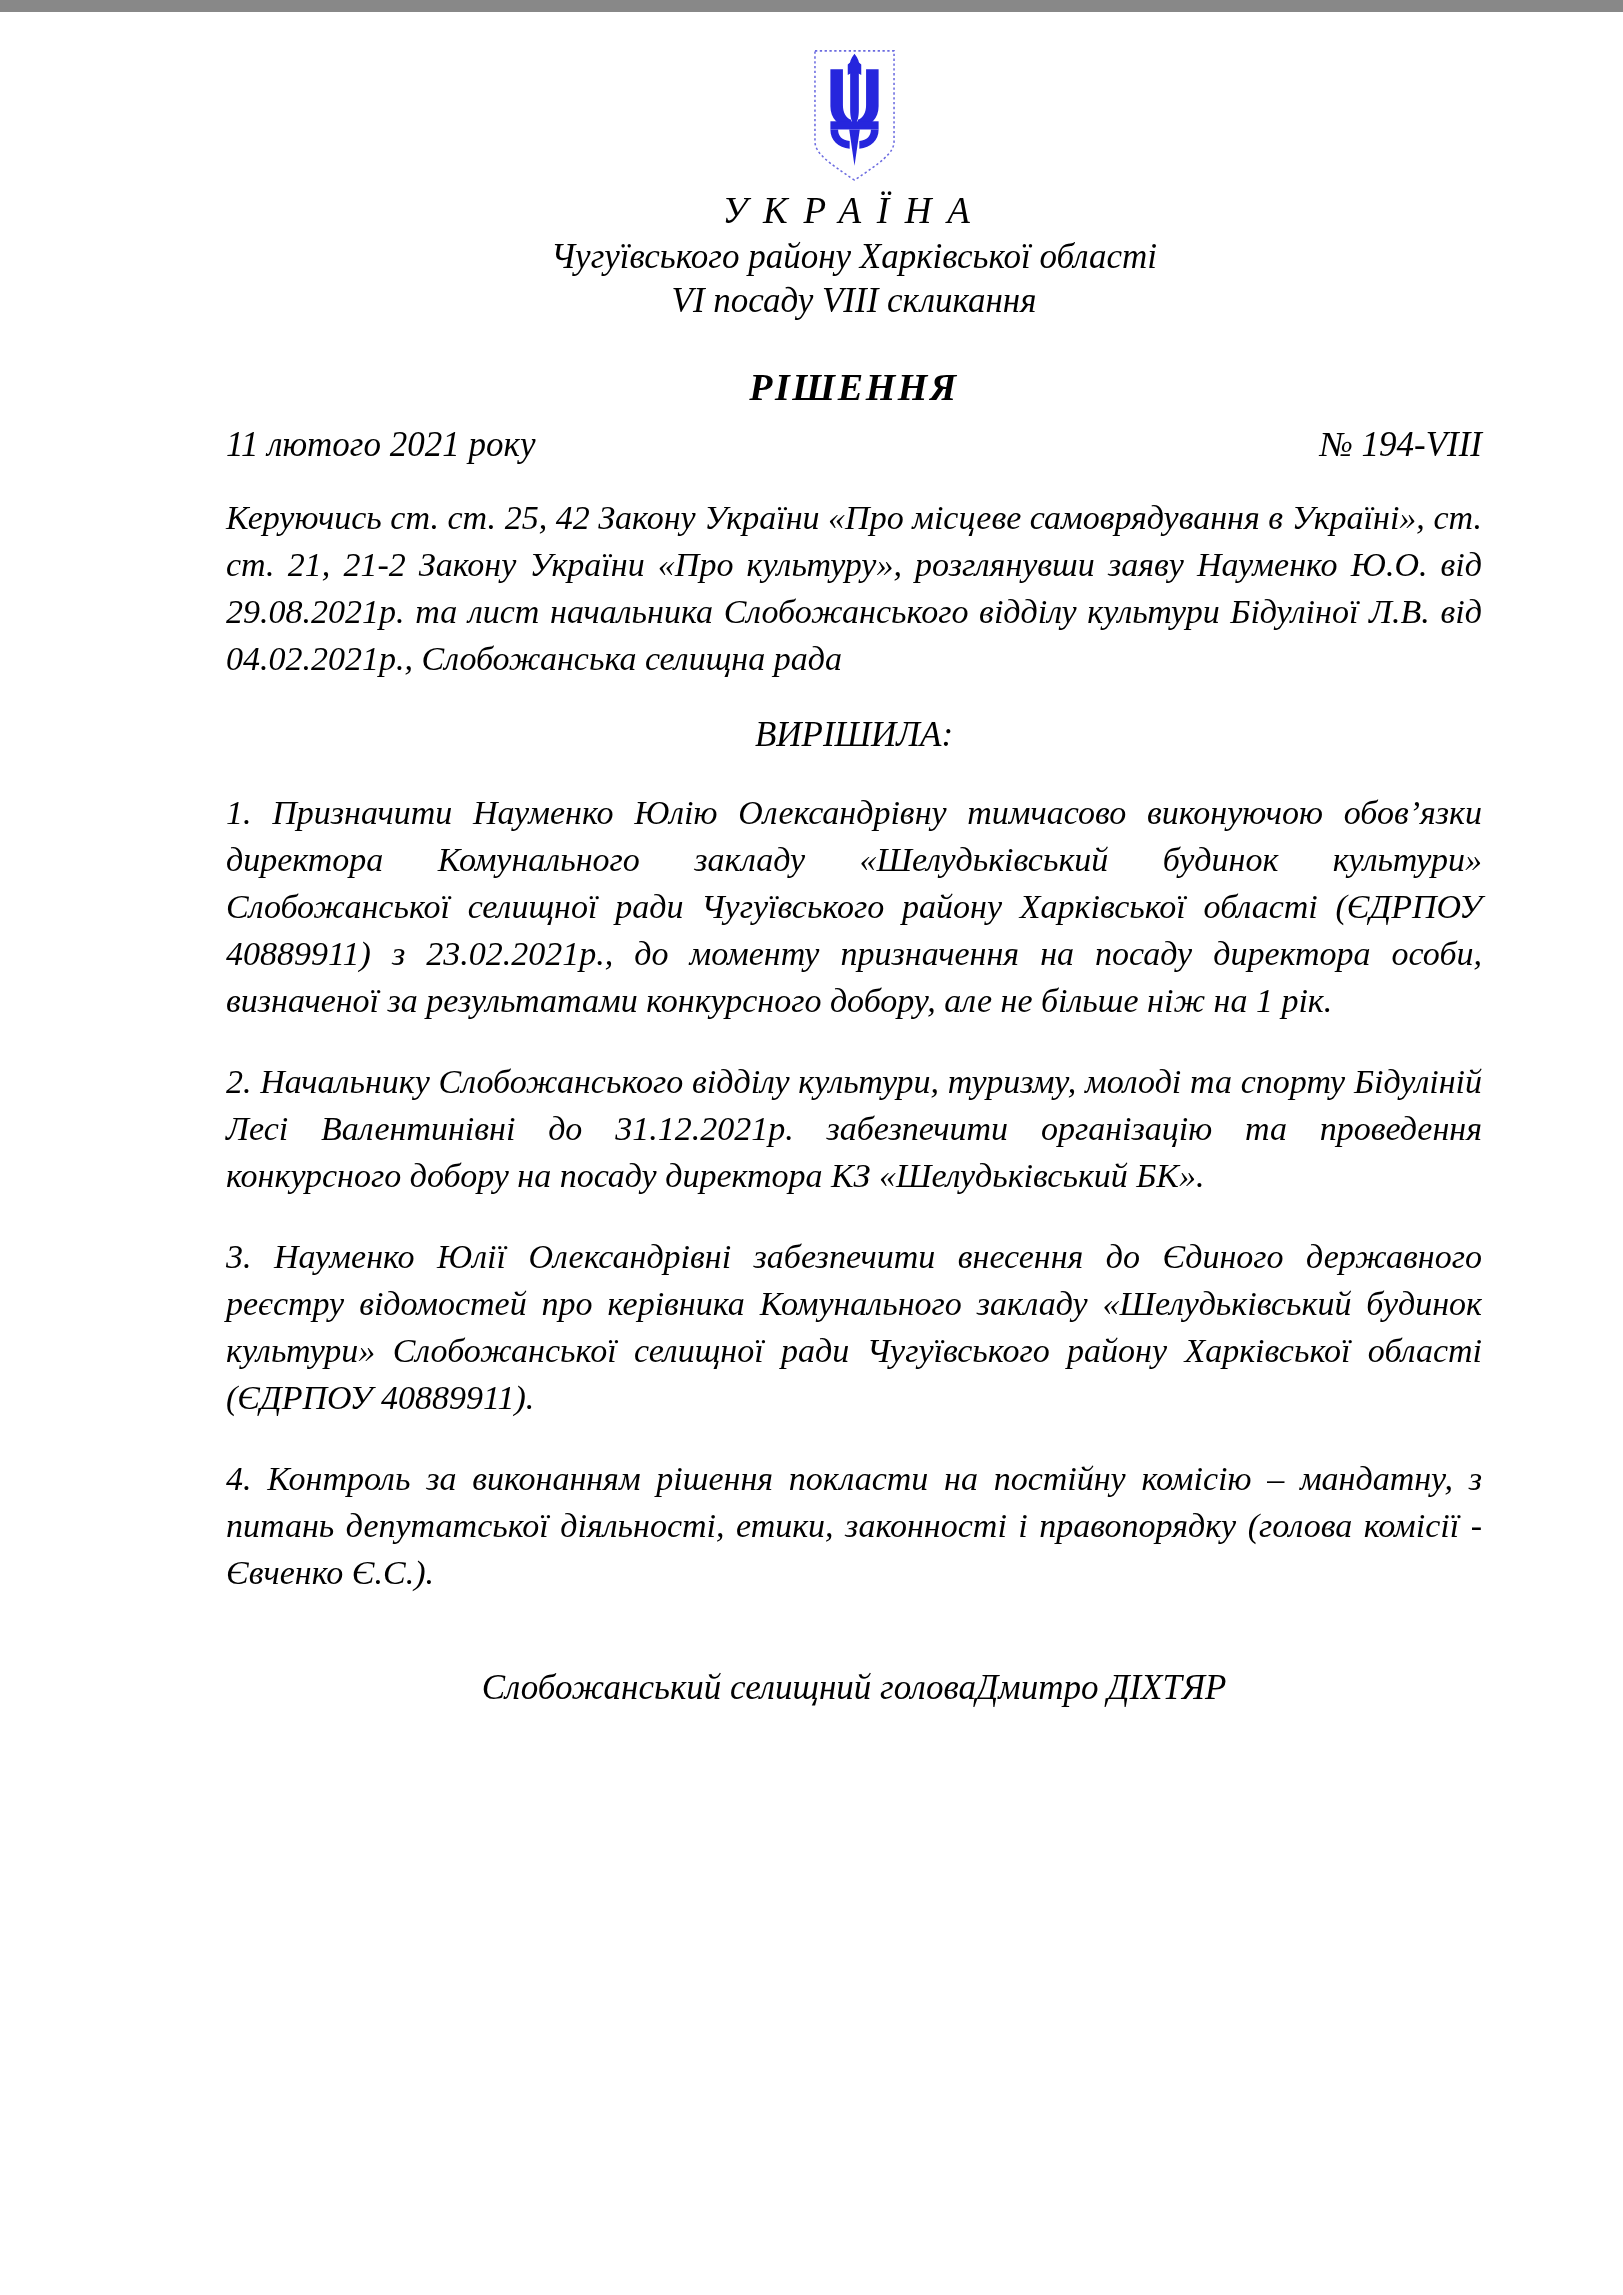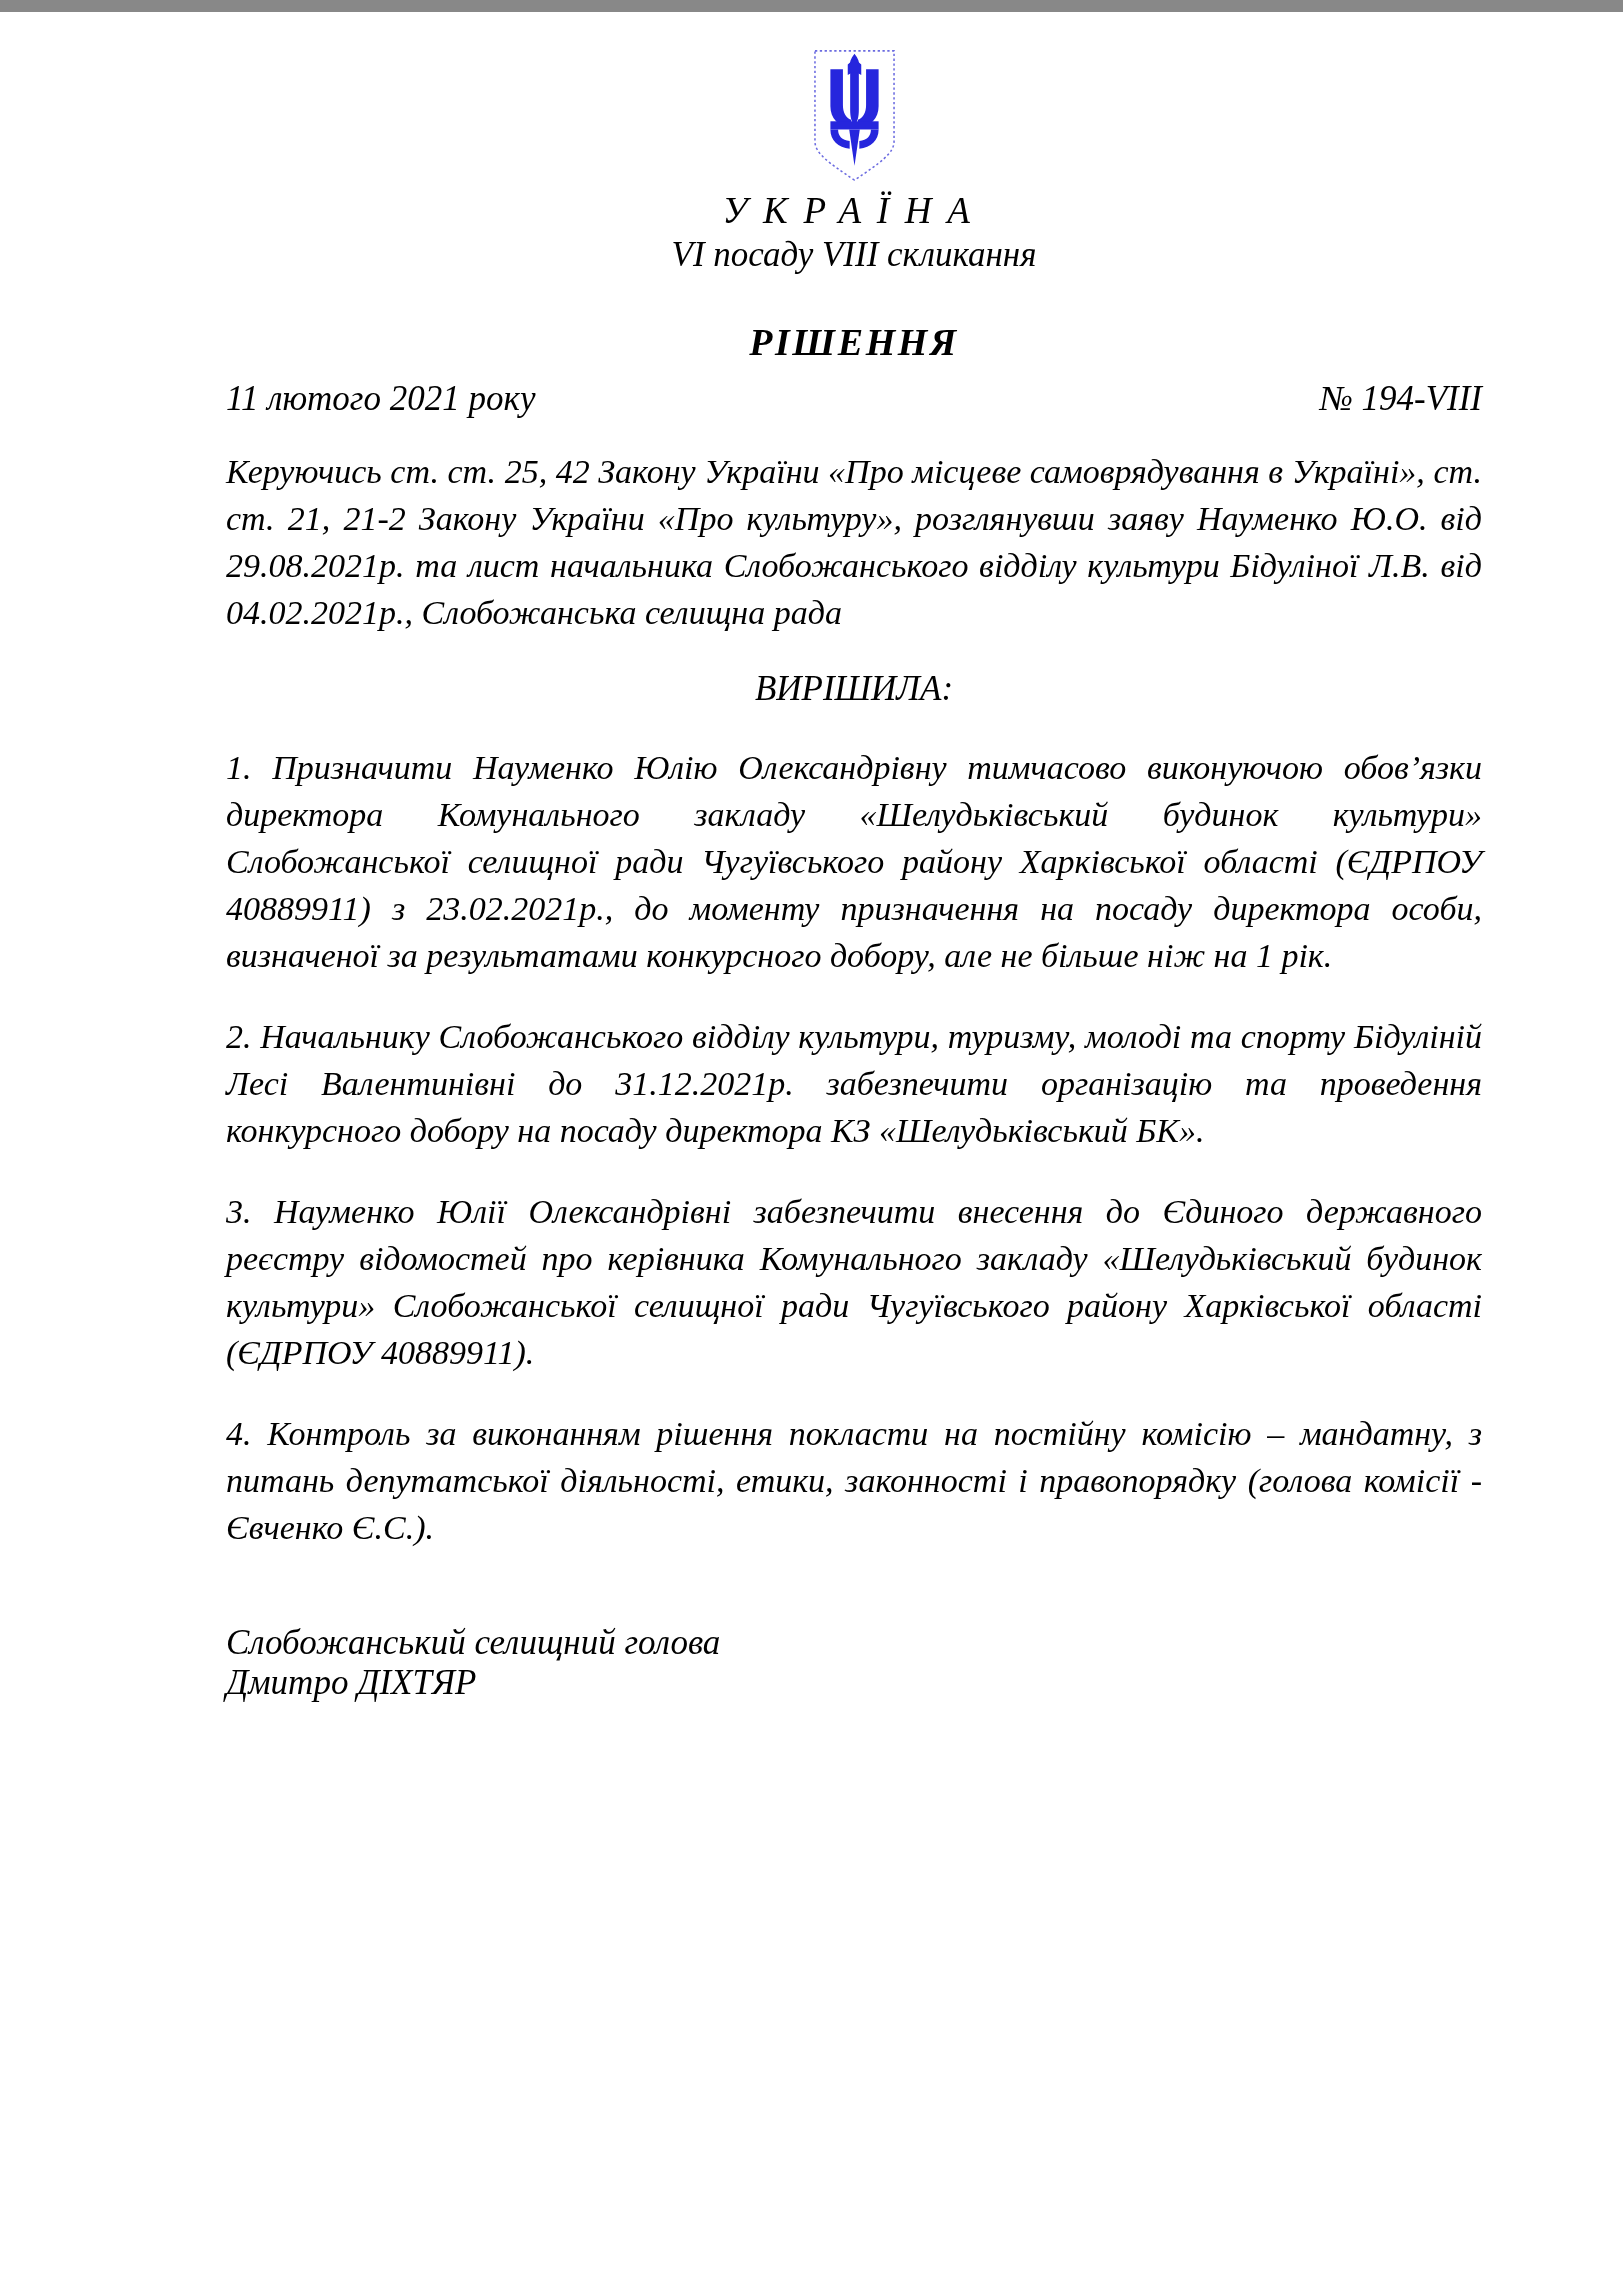--- a/index.html
+++ b/index.html
@@ -41,21 +41,21 @@
     font-size: 34px; line-height: 47px; text-align: justify;
     margin: 29px 0 0 0;
   }
   .resolved { text-align: center; font-size: 35px; margin-top: 33px; line-height: 1.15; }
   .items p.item {
     font-size: 34px; line-height: 47px; text-align: justify;
     margin: 34px 0 0 0;
   }
   .signature-row {
     display: flex; justify-content: center;
-    font-size: 35px; margin-top: 72px; line-height: 1.15; flex-direction: column;
+    font-size: 35px; margin-top: 72px; line-height: 1.15;
   }
 </style>
 </head>
 <body>
 
 <div class="page">
 
   <header class="header">
     <div class="emblem-box">
       <svg viewBox="0 0 100 140" width="97" height="135" aria-hidden="true">
@@ -66,20 +66,21 @@
           <path d="M25 22 H38 V59 C38 67 41 72 46.5 74.5 L46.5 83 C33 81.5 25 73 25 60.5 Z"></path>
           <path d="M75 22 H62 V59 C62 67 59 72 53.5 74.5 L53.5 83 C67 81.5 75 73 75 60.5 Z"></path>
           <rect x="25" y="76" width="50" height="8.5"></rect>
           <path d="M25 84.5 C25 96 33 103 45 104.5 L45 96.5 C37 95.5 33 91.5 33 84.5 Z"></path>
           <path d="M75 84.5 C75 96 67 103 55 104.5 L55 96.5 C63 95.5 67 91.5 67 84.5 Z"></path>
           <path d="M44.5 84.5 L50 122 L55.5 84.5 Z"></path>
         </g>
       </svg>
     </div>
     <div class="country">УКРАЇНА</div>
+    <div class="district">Чугуївського району Харківської області</div>
     <div class="session">VI посаду VIII скликання</div>
   </header>
 
   <div class="doc-title">РІШЕННЯ</div>
 
   <div class="date-row">
     <span class="date">11 лютого 2021 року</span>
     <span class="number">№ 194-VIII</span>
   </div>
 

